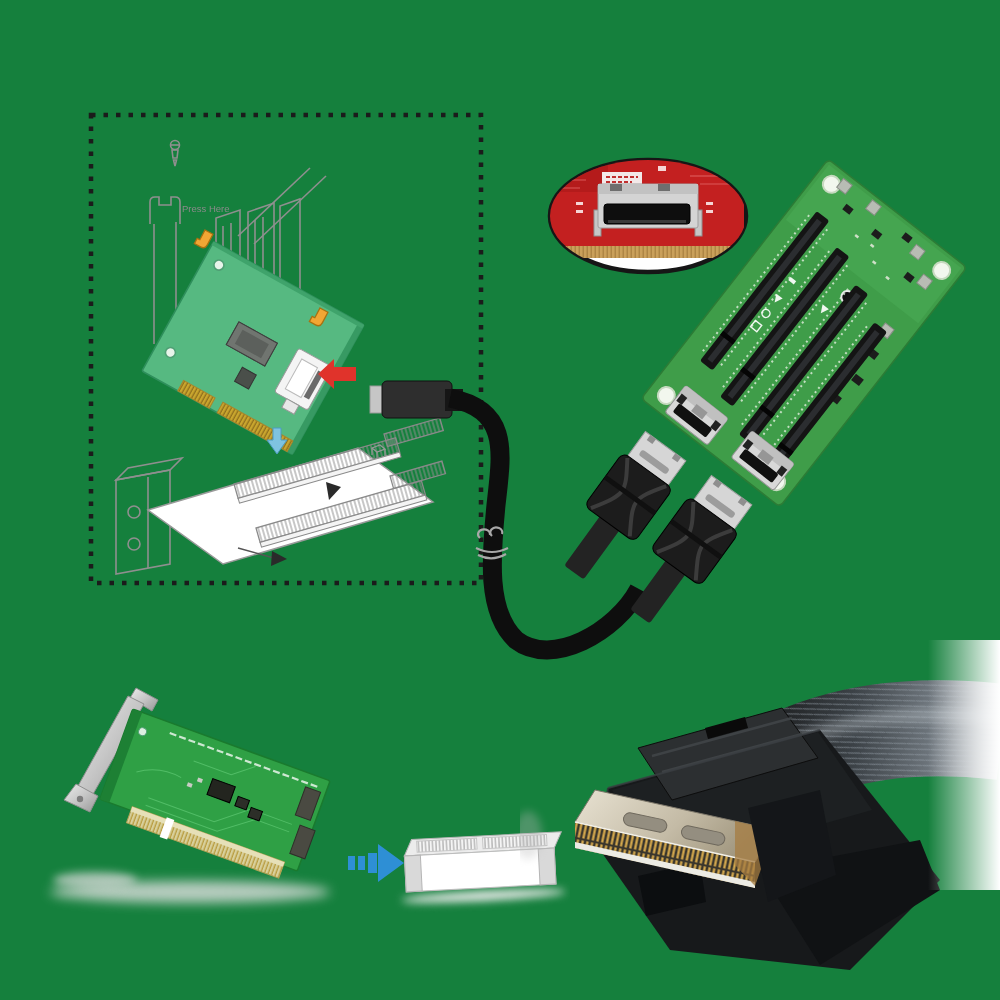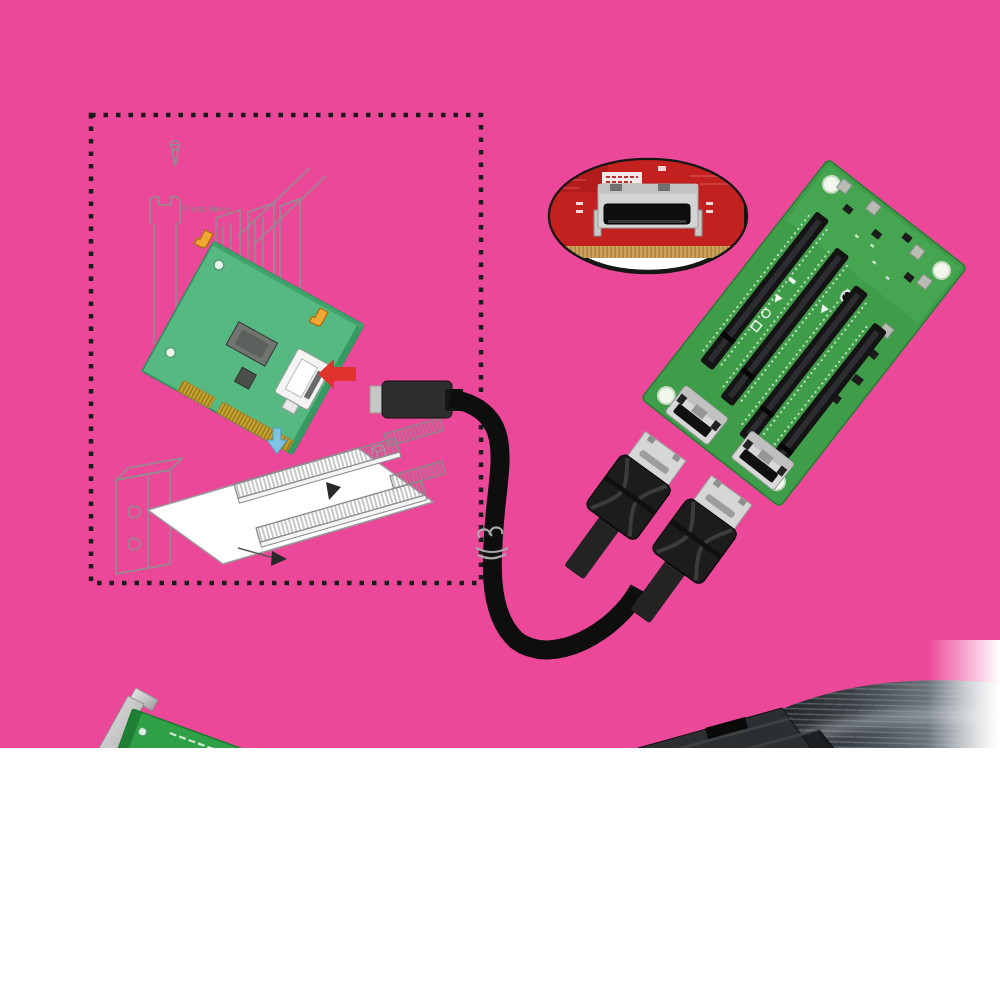--- a/index.html
+++ b/index.html
@@ -1,17 +1,17 @@
 <!DOCTYPE html>
 <html><head>
 <meta charset="utf-8">
 <style>
   html,body{margin:0;padding:0;background:#fff;}
   body{font-family:"Liberation Sans", sans-serif;}
-  #stage{position:relative;width:1000px;height:748px;background:#ec4899;overflow:hidden;}
+  #stage{position:relative;width:1000px;height:1000px;background:#15803d;overflow:hidden;}
   .panel{position:absolute;}
   svg{display:block;}
   text{font-family:"Liberation Sans", sans-serif;}
   .blur4{filter:blur(4px);}
   .blur6{filter:blur(6px);}
 </style>
 </head>
 <body>
 
 <div id="stage">

